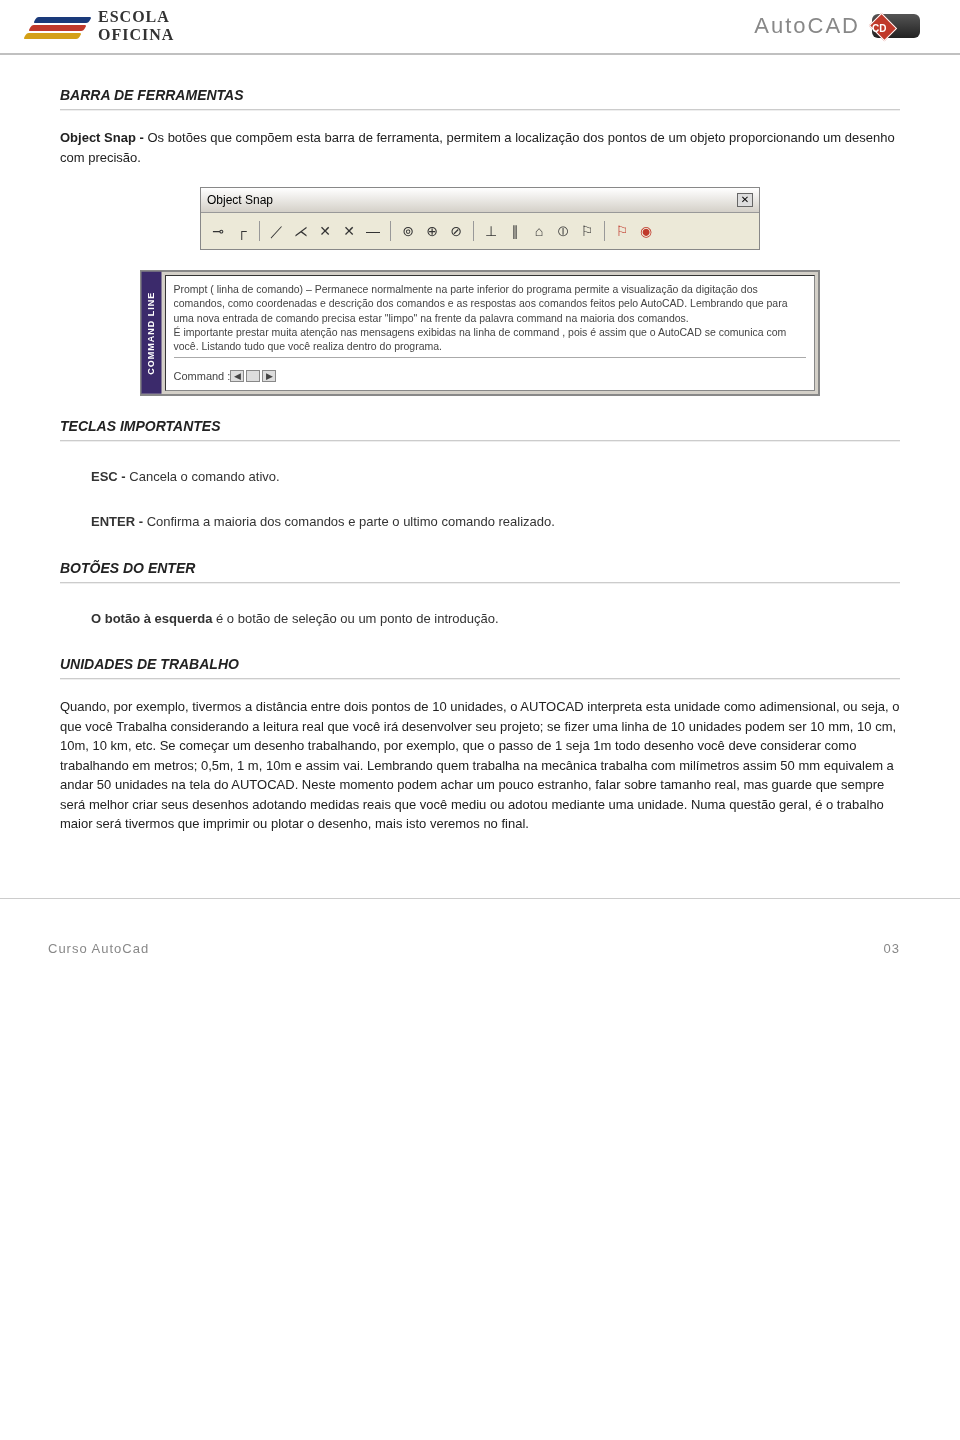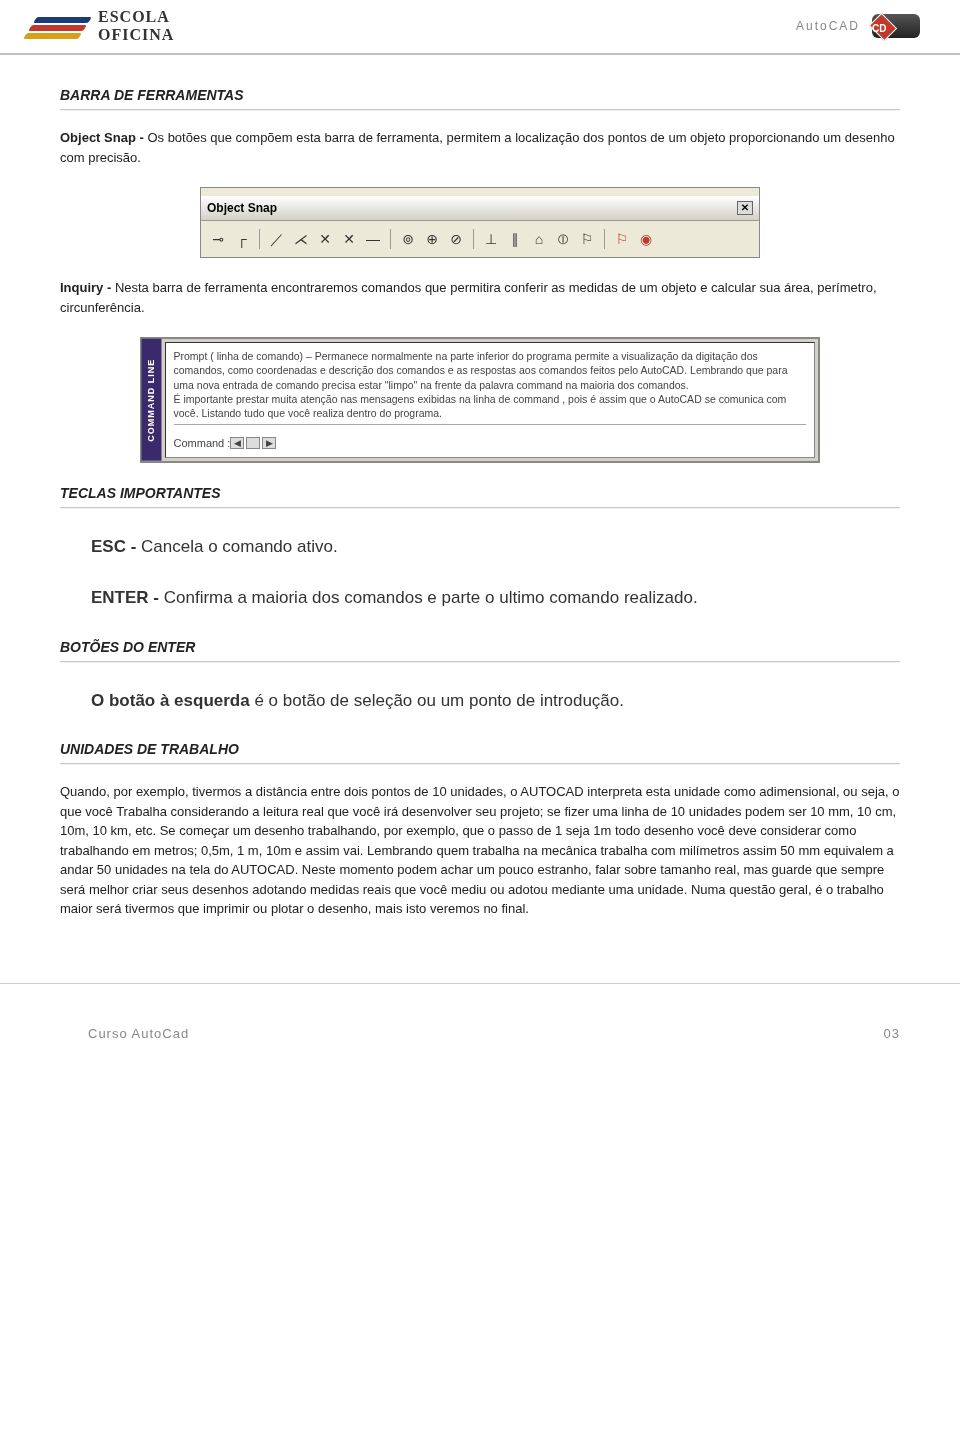--- a/index.html
+++ b/index.html
@@ -42,21 +42,21 @@
     line-height: 1.1;
   }
   .header-right {
     display: flex;
     align-items: center;
     gap: 12px;
   }
   .header-title {
     font-family: Arial, sans-serif;
     color: #888;
-    font-size: 12px;
+    font-size: 22px;
     letter-spacing: 2px;
   }
   .cd-icon {
     width: 48px;
     height: 24px;
     background: linear-gradient(#555,#222);
     border-radius: 6px;
     position: relative;
     display: flex;
     align-items: flex-end;
@@ -101,26 +101,25 @@
     margin: 20px auto;
     width: 560px;
     background: #ece9d8;
     border: 1px solid #888;
   }
   .toolbar-title {
     background: linear-gradient(#fff,#d4d0c8);
     border-bottom: 1px solid #999;
     padding: 3px 6px;
     font-size: 12px;
-    font-weight: bold;
+    font-weight: normal;
     display: flex;
     justify-content: space-between;
     align-items: center;
     color: #000;
-    margin-top: 8px;
   }
   .toolbar-close {
     width: 16px; height: 14px;
     border: 1px solid #666;
     background: #ddd;
     font-size: 10px;
     text-align: center;
     line-height: 12px;
   }
   .toolbar-icons {
@@ -172,28 +171,28 @@
     padding-top: 11px;
     font-size: 11px;
     display:flex;
     align-items:center;
   }
   .cmd-scroll { display:flex; gap:2px; }
   .cmd-scroll span { width:14px; height:12px; border:1px solid #888; background:#ddd; font-size:9px; text-align:center; line-height:10px; }
   .footer {
     display: flex;
     justify-content: space-between;
-    padding: 40px 60px 20px 88px;
+    padding: 40px 60px 20px 48px;
     border-top: 1px solid #ccc;
     margin-top: 30px;
     color: #888;
     font-size: 13px;
     letter-spacing: 1px;
   }
-  .line-item { margin: 26px 0; font-size: 17px; padding-left: 31px; }
+  .line-item { margin: 26px 0; font-size: 13px; padding-left: 31px; }
   .line-item .lead { font-weight: bold; }
 </style>
 </head>
 <body>
 
 <div class="header">
   <div class="logo-left">
     <div class="logo-stripes">
       <div class="stripe blue"></div>
       <div class="stripe red"></div>
@@ -244,23 +243,20 @@
       <span class="tb-icon">∥</span>
       <span class="tb-icon">⌂</span>
       <span class="tb-icon">⦶</span>
       <span class="tb-icon">⚐</span>
       <span class="tb-sep"></span>
       <span class="tb-icon" style="color:#c0392b">⚐</span>
       <span class="tb-icon" style="color:#c0392b">◉</span>
     </div>
   </div>
 
-  <p class="para">
-    <span class="bold">Inquiry - </span><span>Nesta barra de ferramenta encontraremos comandos que permitira conferir as medidas de um objeto e calcular sua área, perímetro, circunferência.</span>
-  </p>
 
   <div class="cmdline-img">
     <div class="cmdline-tab">COMMAND LINE</div>
     <div style="flex:1; display:flex; flex-direction:column;">
       <div class="cmdline-body">
         <div style="white-space:pre-line">Prompt ( linha de comando) – Permanece normalmente na  parte inferior do programa permite a visualização da digitação dos comandos, como coordenadas e descrição dos comandos e as respostas aos comandos feitos pelo AutoCAD. Lembrando que para uma nova entrada de comando precisa estar "limpo" na frente da palavra command na maioria dos comandos.
 É importante prestar muita atenção nas mensagens exibidas na linha de command , pois é assim que o AutoCAD se comunica com você. Listando tudo que você realiza dentro do programa.</div>
         <div class="cmd-prompt">
           <span>Command :</span>
           <span class="cmd-scroll">

